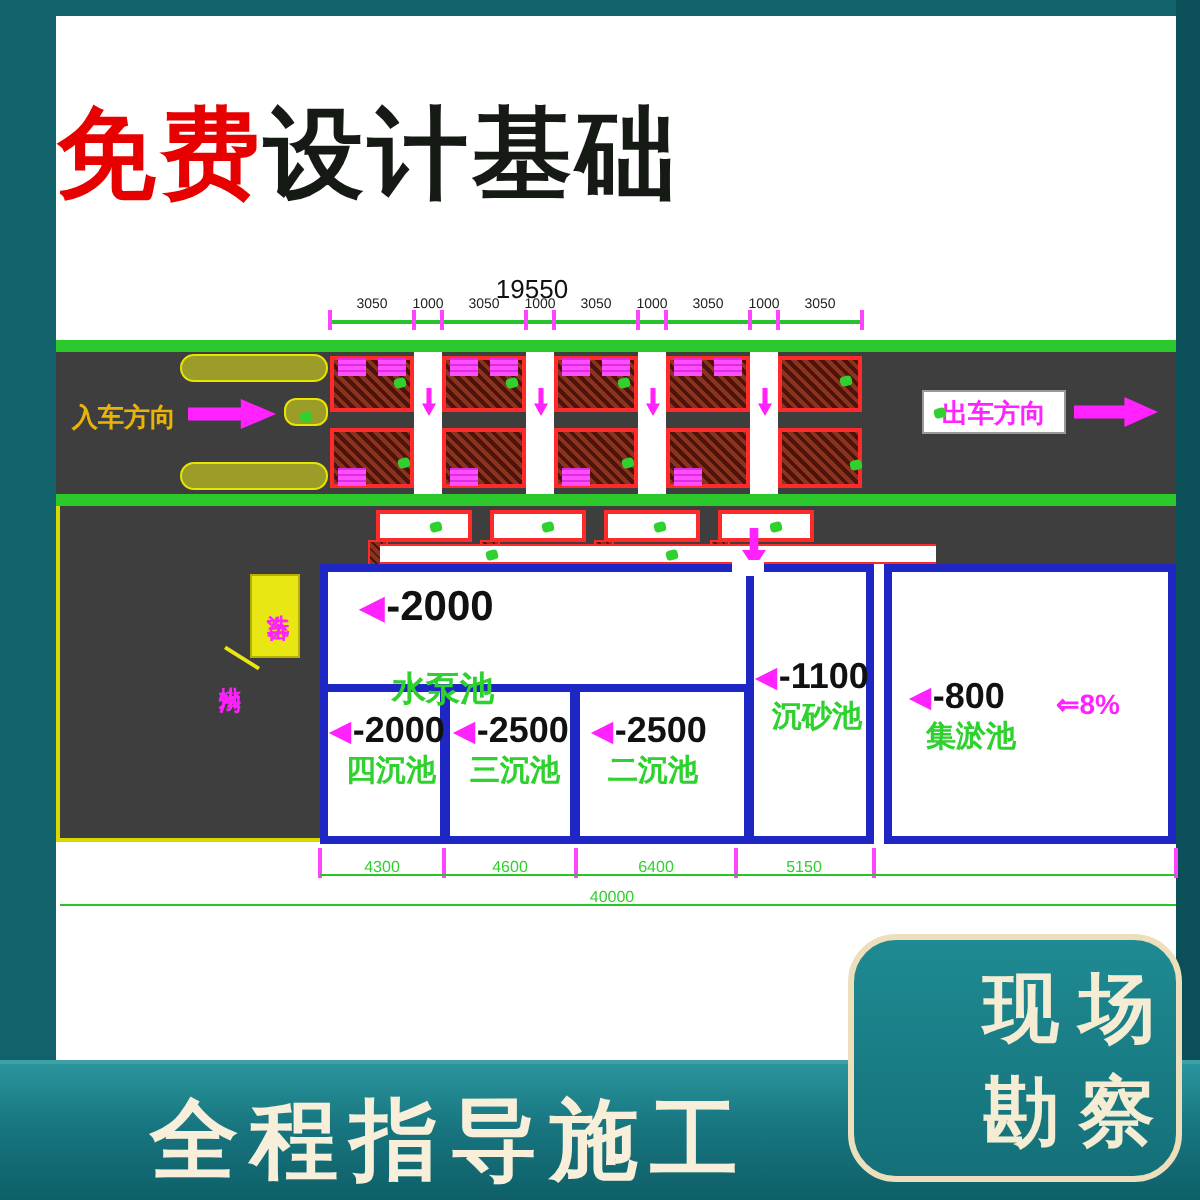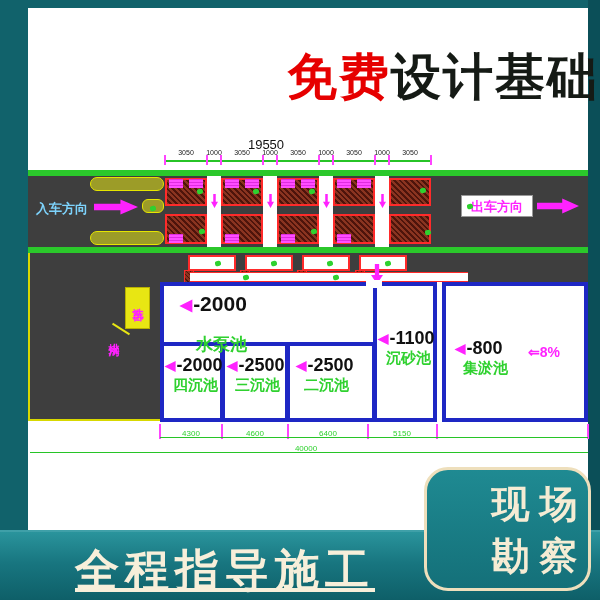--- a/index.html
+++ b/index.html
@@ -5,41 +5,41 @@
   html,body{margin:0;padding:0;}
   body{width:600px;height:600px;position:relative;overflow:hidden;
        background:#11626b;font-family:"Liberation Sans",sans-serif;}
   .abs{position:absolute;}
 
   
   #right-col{left:588px;top:0;width:12px;height:600px;background:#0b4f58;}
   #canvas{left:28px;top:8px;width:560px;height:522px;background:#ffffff;}
 
   
-  #title{left:28px;top:44px;width:560px;text-align:right;font-size:50px;
-         font-weight:900;letter-spacing:2px;color:#151a15;white-space:nowrap;margin-left:11px;}
+  #title{left:28px;top:44px;width:560px;text-align:left;font-size:50px;
+         font-weight:900;letter-spacing:2px;color:#151a15;white-space:nowrap;}
   #title .hl{color:#e60000;}
   #dim-overall{left:216px;top:137px;width:100px;text-align:center;font-size:13px;color:#111;}
   #dimline-top{left:165px;top:160px;width:267px;height:2px;background:#27c427;}
   .dim-tick{width:2px;height:10px;background:#ff44ff;top:155px;}
   .dim-lab{top:149px;width:30px;text-align:center;font-size:7px;color:#222;}
 
   #road-green-top{left:28px;top:170px;width:560px;height:6px;background:#2bc82b;}
   #road{left:28px;top:176px;width:560px;height:71px;background:#3e3e3e;}
   #road-green-bot{left:28px;top:247px;width:560px;height:6px;background:#2bc82b;}
   #ground-left{left:28px;top:253px;width:132px;height:168px;background:#3e3e3e;
                border-left:2px solid #d8d800;border-bottom:2px solid #d8d800;box-sizing:border-box;}
   #strip-lower{left:160px;top:253px;width:428px;height:29px;background:#3e3e3e;}
 
   .island{background:#9c9c28;border:1.5px solid #e6e600;border-radius:7px;}
   #island-1{left:90px;top:177px;width:72px;height:12px;}
   #island-2{left:90px;top:231px;width:72px;height:12px;}
   #island-3{left:142px;top:199px;width:20px;height:12px;border-radius:6px;}
 
-  #entry-label{left:36px;top:200px;font-size:13px;font-weight:bold;color:#7dd3fc;white-space:nowrap;}
+  #entry-label{left:36px;top:200px;font-size:13px;font-weight:bold;color:#eab308;white-space:nowrap;}
   .harrow{background:#ff22ff;clip-path:polygon(0 32%,60% 32%,60% 8%,100% 50%,60% 92%,60% 68%,0 68%);}
   #entry-arrow{left:94px;top:198px;width:44px;height:18px;}
   #exit-box{left:461px;top:195px;width:72px;height:22px;background:#fff;border:1px solid #999;
             text-align:center;line-height:22px;font-size:13px;font-weight:bold;color:#ff22ff;box-sizing:border-box;}
   #exit-arrow{left:537px;top:197px;width:42px;height:18px;}
 
   .bay{background:repeating-linear-gradient(45deg,#8a3420 0 2px,#4e140b 2px 4px);
        border:2px solid #ff2a2a;box-sizing:border-box;}
   .msq{background:repeating-linear-gradient(0deg,#ff4dff 0 2px,#e02ce0 2px 3px);}
   .lane{background:#ffffff;}
@@ -80,21 +80,21 @@
   .vtext{writing-mode:vertical-rl;text-orientation:upright;font-size:11px;font-weight:bold;color:#ff22ff;letter-spacing:1px;}
   #callout-leader{left:111px;top:328px;width:20px;height:2px;background:#e8e613;transform:rotate(32deg);}
   #callout-vlabel{left:106px;top:334px;height:48px;}
   .mark{background:#2fd12f;border-radius:2px;width:6px;height:5px;transform:rotate(-15deg);}
 
   
   #band{left:0;top:530px;width:600px;height:70px;
         background:linear-gradient(180deg,#2a949c 0%,#187680 45%,#0e5f68 100%);
         border-top:2px solid #3fa0a8;box-sizing:border-box;}
   #band-text{left:30px;top:541px;width:390px;text-align:center;font-size:44px;font-weight:900;
-             letter-spacing:6px;color:#f7efda;white-space:nowrap;text-decoration:underline;}
+             letter-spacing:6px;color:#f7efda;white-space:nowrap;}
   #panel{left:424px;top:467px;width:167px;height:124px;border-radius:24px;
          background:linear-gradient(180deg,#1f8a92 0%,#147079 100%);
          border:3px solid #eedfbc;box-sizing:border-box;z-index:5;}
   .panel-line{width:167px;text-align:center;font-size:38px;font-weight:900;
               letter-spacing:10px;color:#f5ecd4;white-space:nowrap;margin-left:32px;}
   #panel-l1{left:424px;top:479px;} #panel-l2{left:424px;top:531px;}
 </style>
 </head>
 <body>
 

